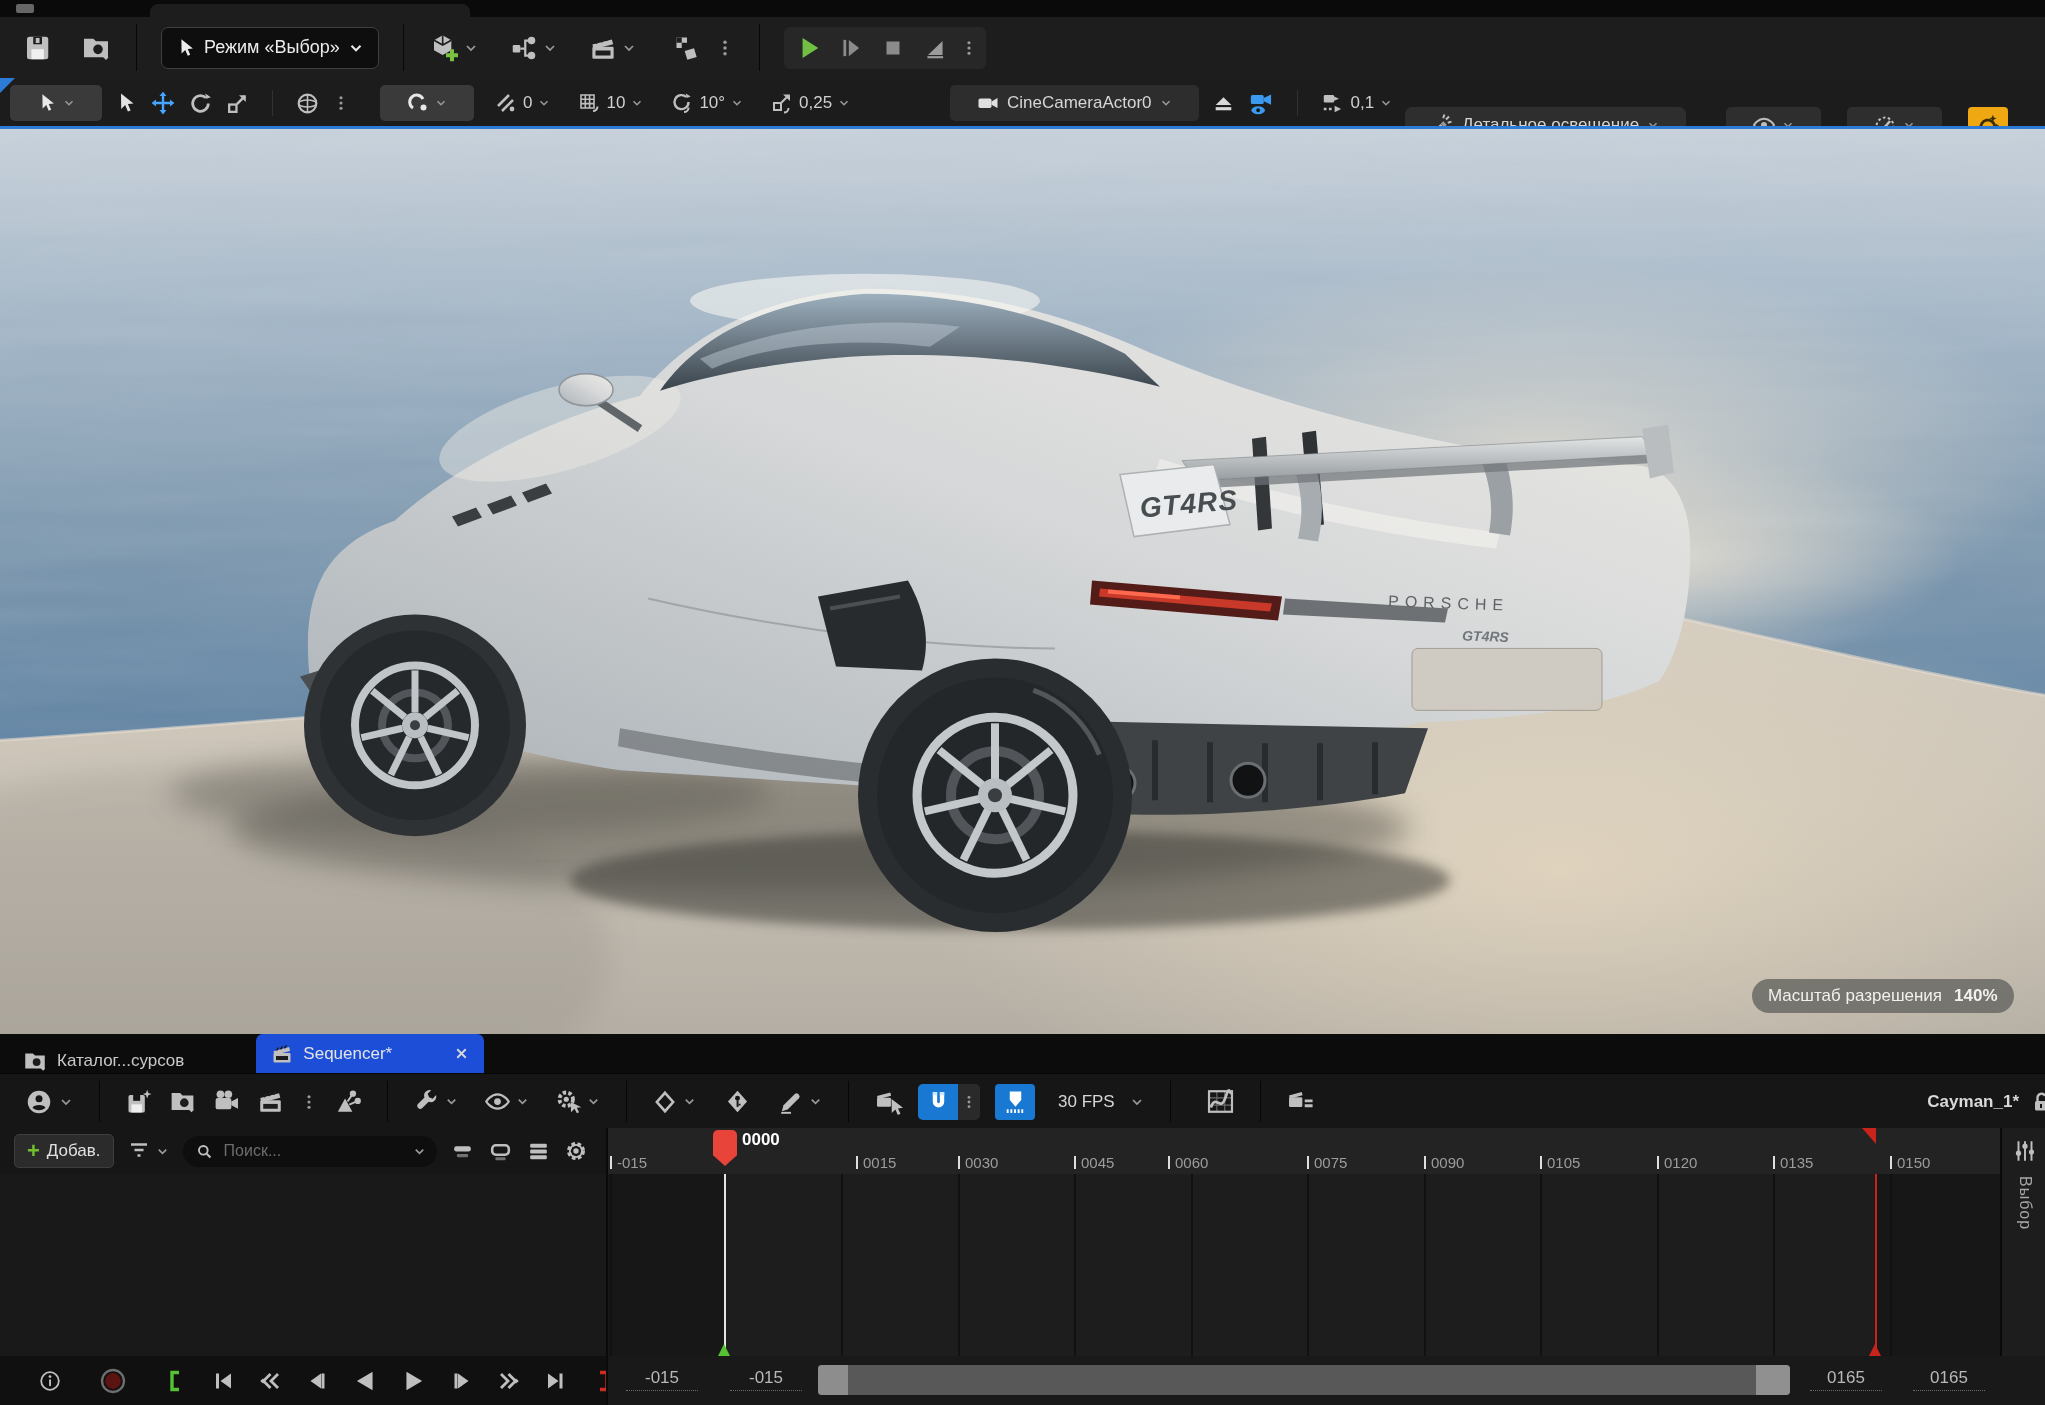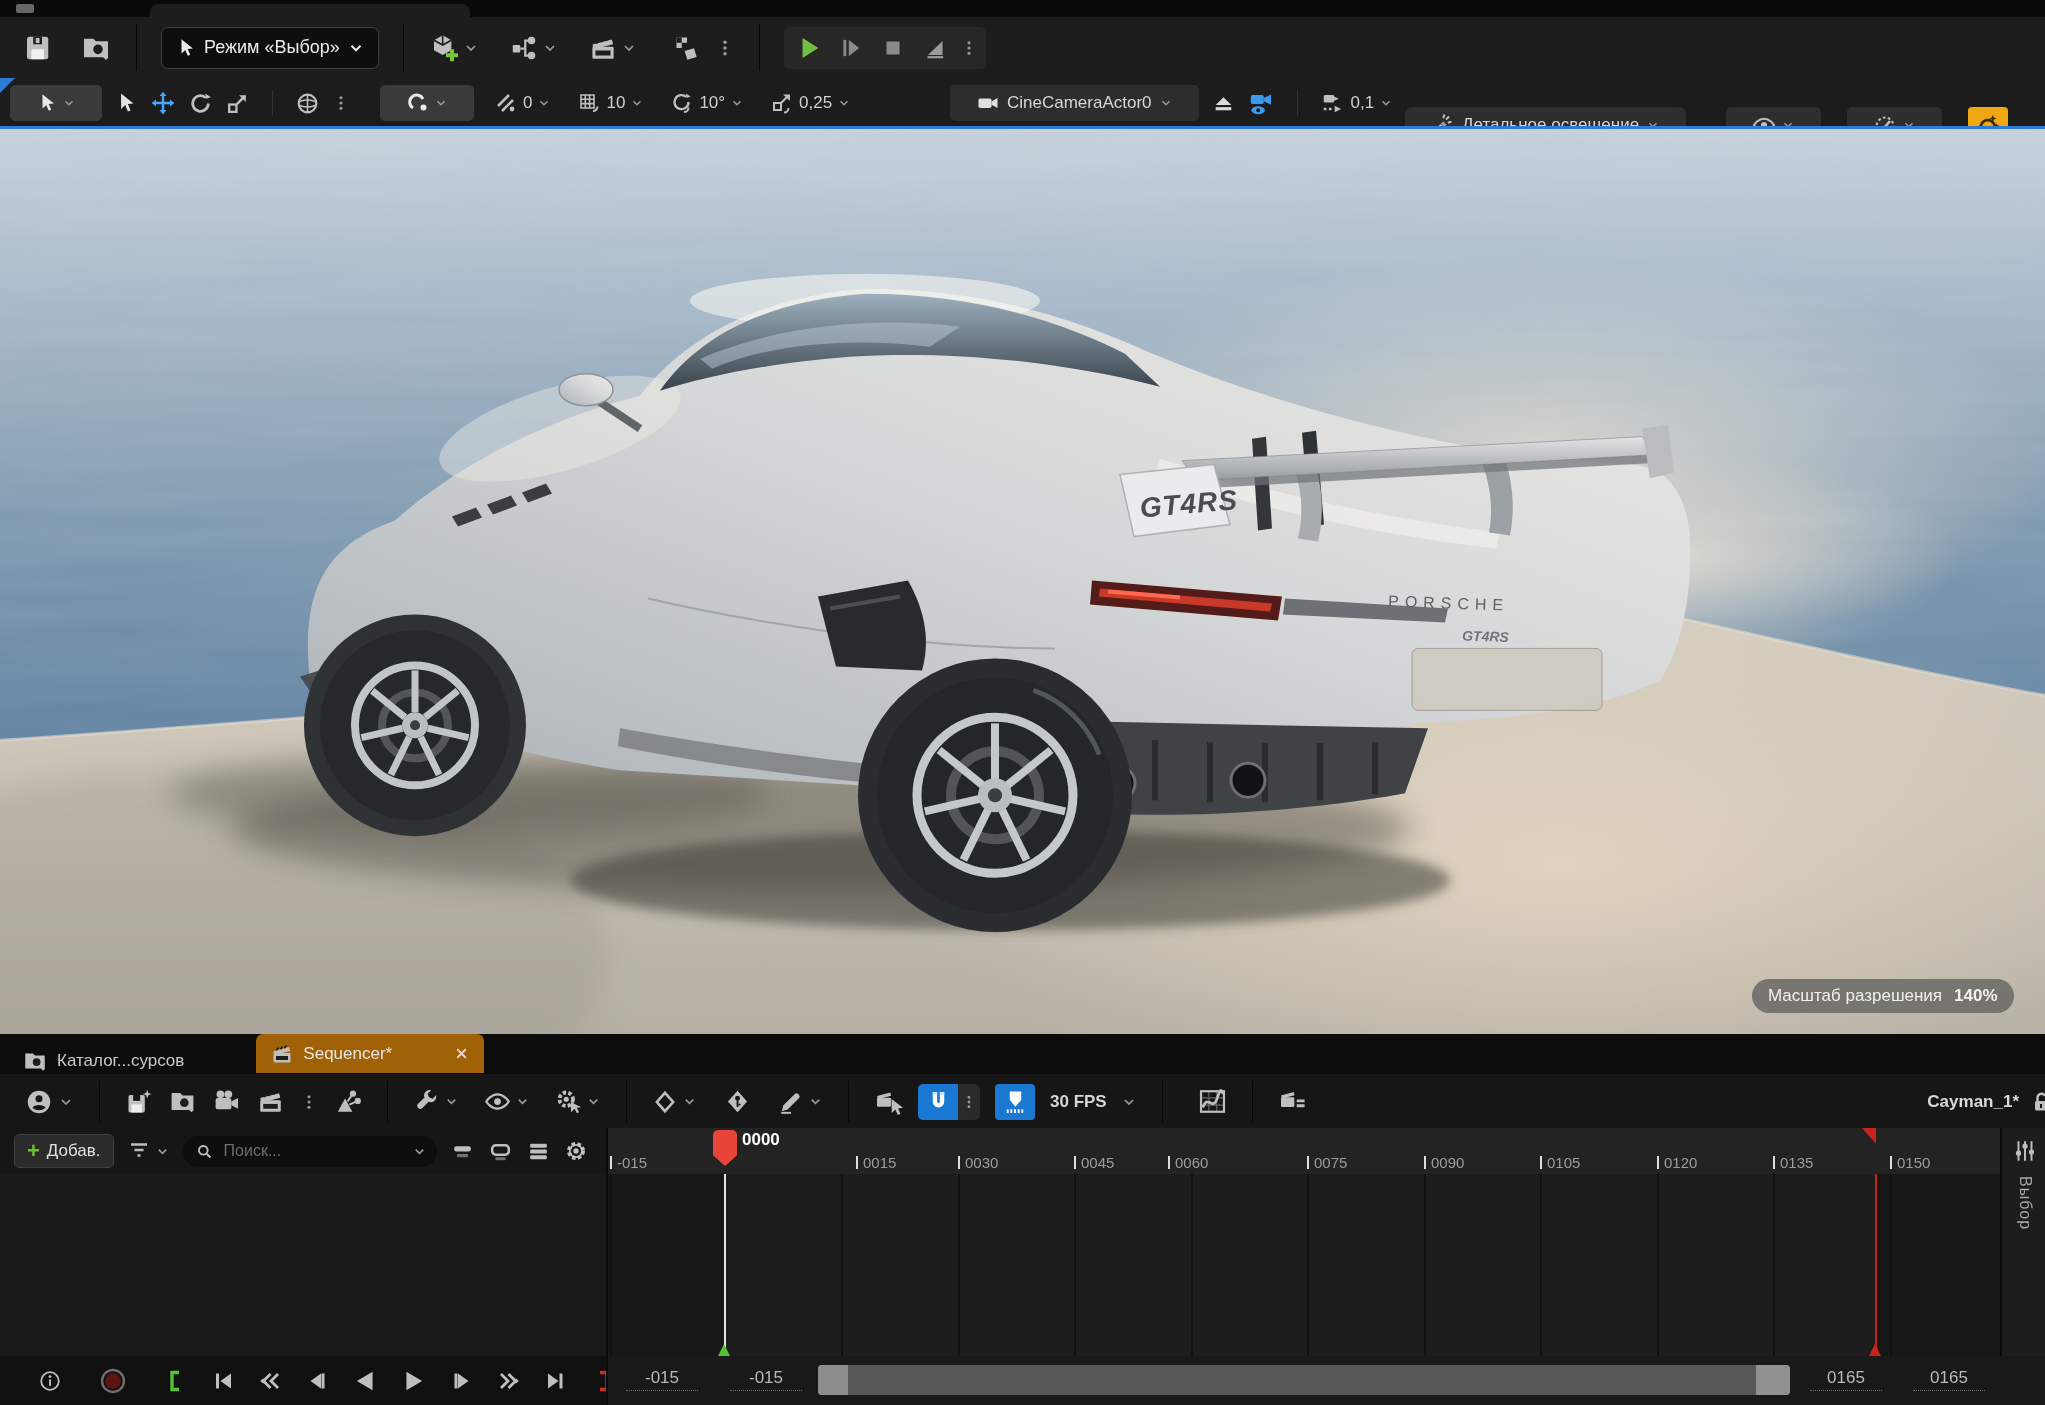--- a/index.html
+++ b/index.html
@@ -35,21 +35,21 @@
   .pill{display:flex;align-items:center;gap:7px;background:#242424;border-radius:5px;padding:0 26px;height:36px;}
   .pill.hl{background:#3a3a3a;}
   .pill.dark{background:#0e0e0e;border:1px solid #3f3f3f;border-radius:7px;height:40px;padding:0 13px;}
   .btn{display:flex;align-items:center;justify-content:center;border-radius:4px;}
   .lbl{font-size:17px;color:#d6d6d6;white-space:nowrap;}
   .num{font-size:17px;color:#cfcfcf;}
   .blue{background:#1878d2;}
   .yellow{background:#efa812;}
   
   .dtab{display:flex;align-items:center;gap:9px;height:39px;padding:0 14px;color:#c9c9c9;font-size:17px;}
-  .dtab.active{background:#a16207;border-radius:7px 7px 0 0;}
+  .dtab.active{background:#1d4ed8;border-radius:7px 7px 0 0;}
   
   #addbtn{display:flex;align-items:center;gap:7px;background:#2b2b2b;border:1px solid #3e3e3e;border-radius:5px;height:32px;padding:0 12px;color:#e0e0e0;font-size:17px;}
   #searchpill{display:flex;align-items:center;gap:8px;background:#0e0e0e;border-radius:16px;height:31px;padding:0 10px 0 12px;width:232px;}
   #searchpill input{flex:1;min-width:0;background:transparent;border:0;outline:0;color:#c4b5fd;font-size:16px;font-family:"Liberation Sans",sans-serif;}
   #searchpill input::placeholder{color:#6d6d6d;}
   
   .tick{position:absolute;top:24px;height:20px;display:flex;align-items:center;gap:5px;color:#9c9c9c;font-size:15px;}
   .tick i{display:block;width:2px;height:13px;background:#dedede;}
   .gline{position:absolute;top:0;width:2px;height:182px;background:#111111;}
   .uval{font-size:17px;color:#b9b9b9;border-bottom:1px dotted #6e6e6e;padding-bottom:2px;text-align:center;}
@@ -911,21 +911,21 @@
           <svg width="16" height="16">
             <use href="#i-kebab"></use>
           </svg>
         </span>
     </span>
     <span class="btn blue" style="width:40px;height:36px;">
         <svg class="ic" width="25" height="25" style="color:#fff">
           <use href="#i-phlock"></use>
         </svg>
       </span>
-    <span class="flex" style="gap:14px;margin-left:0;font-weight:bold;">
+    <span class="flex" style="gap:14px;margin-left:8px;">
       <span class="lbl">30 FPS</span>
       <svg class="chev" width="16" height="16">
           <use href="#i-chev"></use>
         </svg>
     </span>
     <span class="sep"></span>
     <span class="btn" style="margin-left:10px;">
         <svg class="ic" width="29" height="29">
           <use href="#i-curves"></use>
         </svg>

